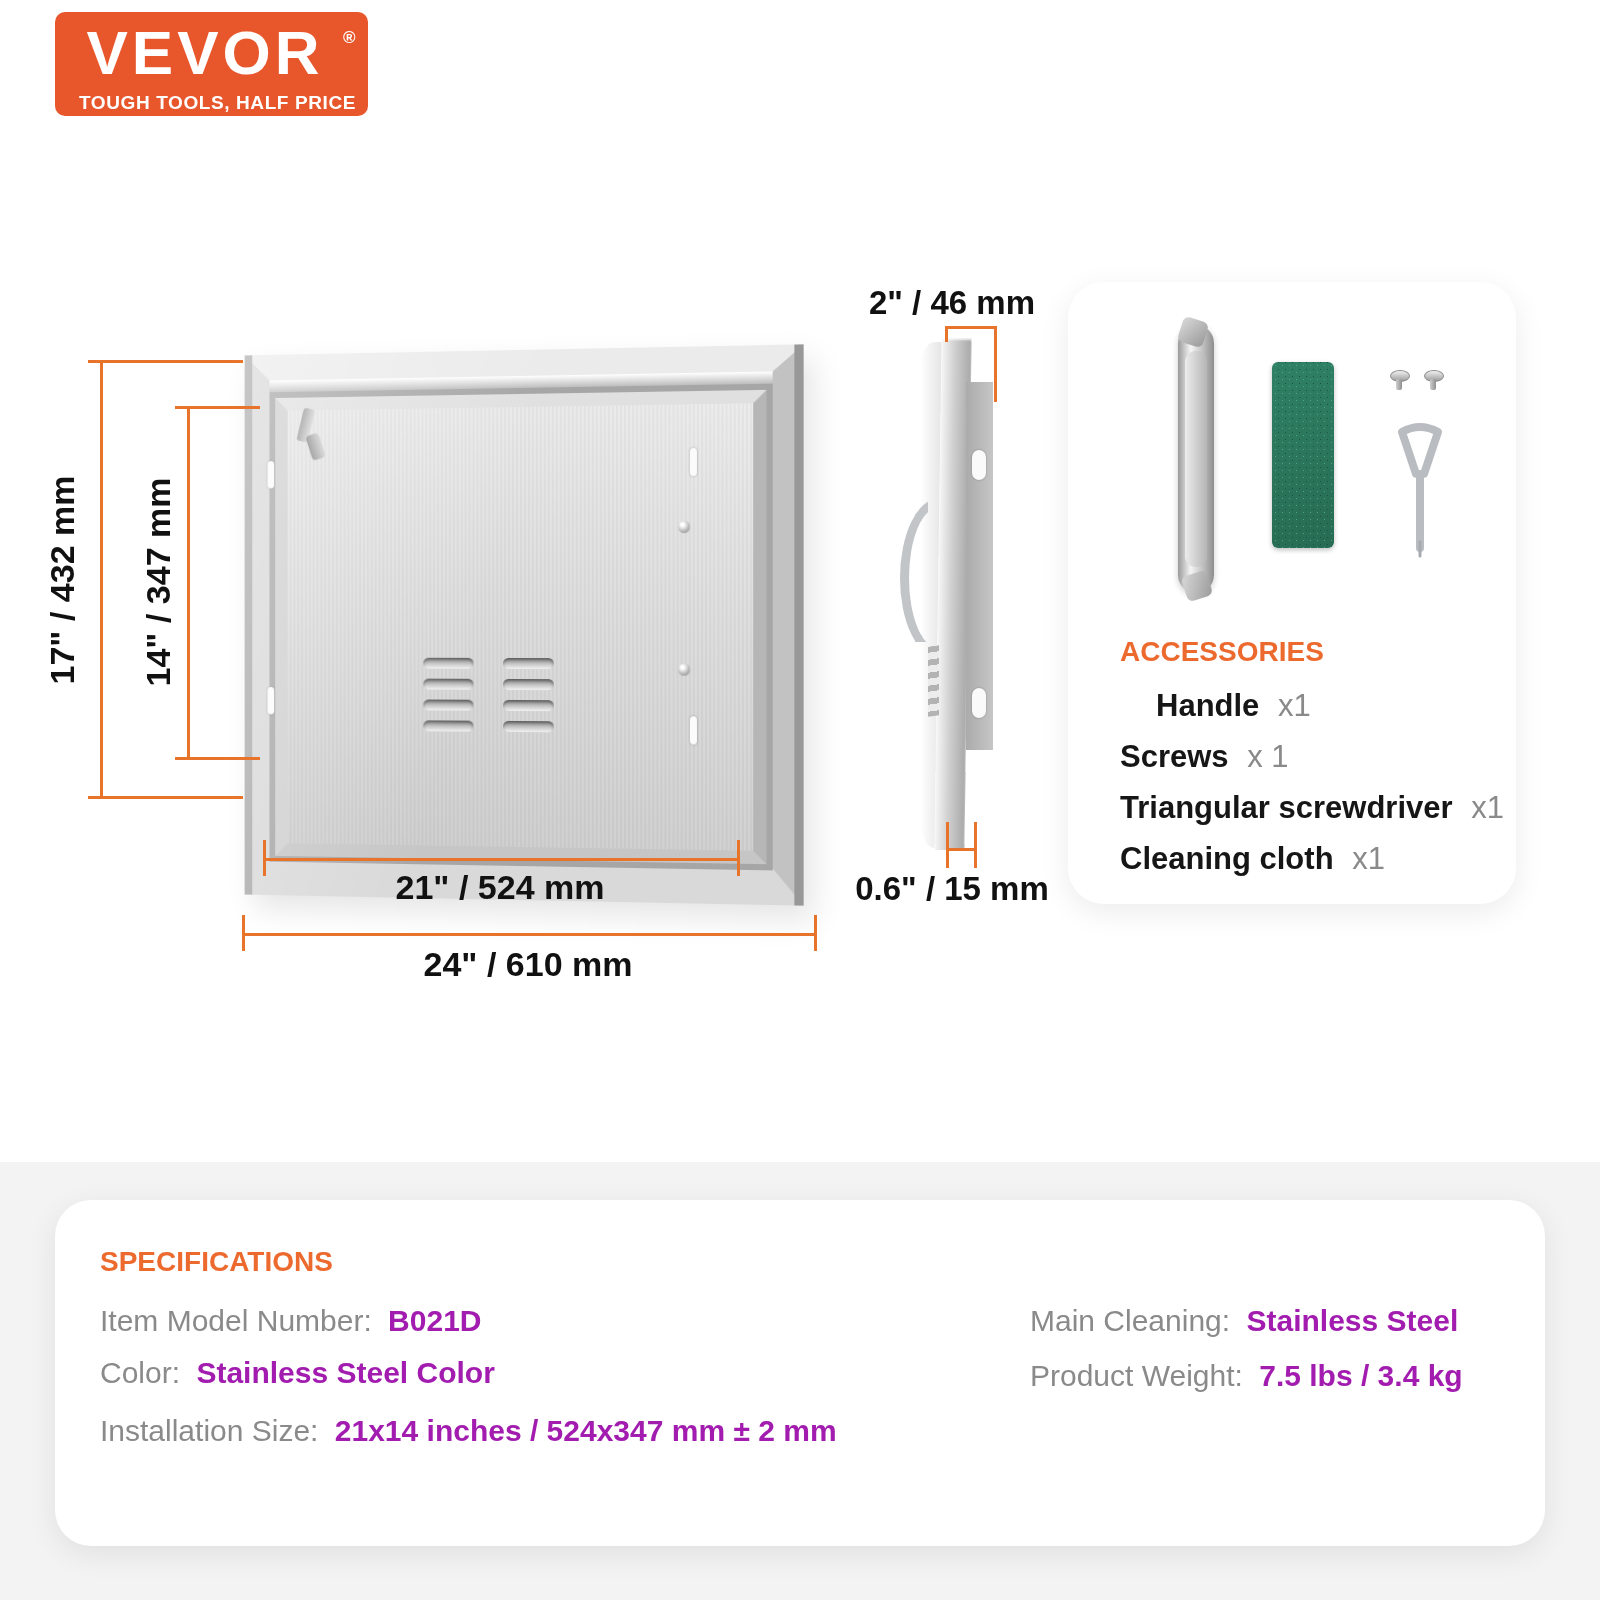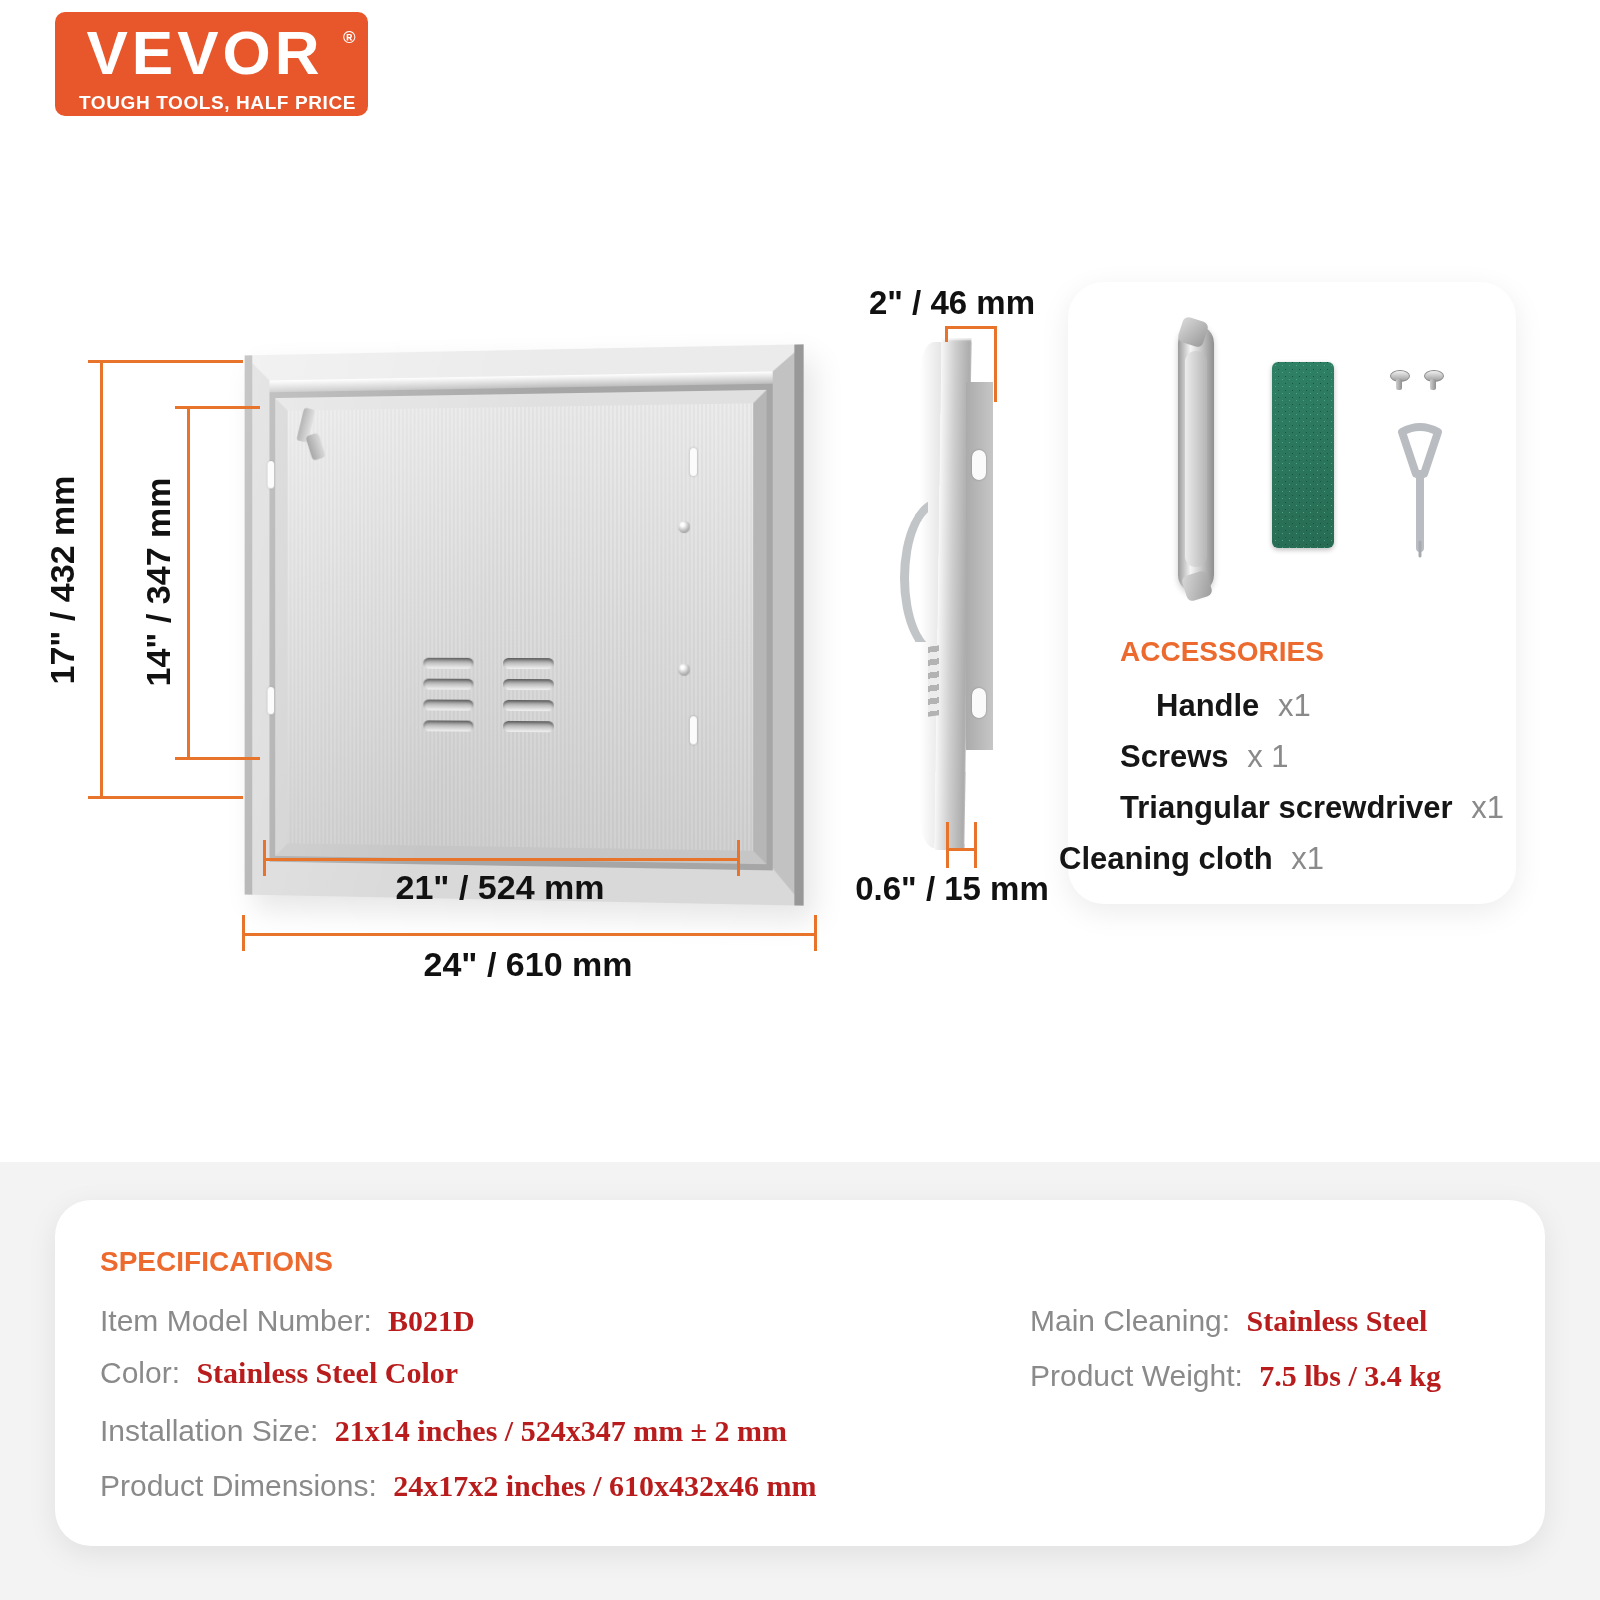--- a/index.html
+++ b/index.html
@@ -72,21 +72,21 @@
 
   
   .card{background:#ffffff;border-radius:36px;box-shadow:0 8px 30px rgba(0,0,0,0.08);}
   .acc-card{left:1068px;top:282px;width:448px;height:622px;}
   .bottom-band{left:0;top:1162px;width:1600px;height:438px;background:#f3f3f3;}
   .spec-card{left:55px;top:1200px;width:1490px;height:346px;}
 
   .section-title{position:absolute;font-size:28px;font-weight:bold;color:#ED6A2F;white-space:nowrap;}
   .row{position:absolute;font-size:30px;white-space:nowrap;}
   .row .lbl{color:#8a8a8a;}
-  .row .val{color:#b91c1c;font-weight:bold;margin-left:8px;font-family:Liberation Serif, serif;}
+  .row .val{color:#a21caf;font-weight:bold;margin-left:8px;}
   .acc-row{position:absolute;font-size:31px;white-space:nowrap;}
   .acc-row .acc-name{color:#161616;font-weight:bold;}
   .acc-row .acc-qty{color:#8a8a8a;margin-left:10px;}
 
   
   .acc-handle{left:1178px;top:325px;width:36px;height:268px;border-radius:18px;
               background:linear-gradient(90deg,#9a9a9a,#f5f5f5 35%,#cfcfcf 60%,#8e8e8e);
               box-shadow:0 2px 6px rgba(0,0,0,0.2);}
   .acc-handle-inner{position:absolute;left:7px;top:26px;width:22px;height:216px;border-radius:12px;
               background:linear-gradient(90deg,#ececec,#b5b5b5);}
@@ -221,45 +221,41 @@
   <span class="acc-qty">x1</span>
 </div>
 <div class="acc-row" style="left:1120px;top:739px;">
   <span class="acc-name">Screws</span>
   <span class="acc-qty">x 1</span>
 </div>
 <div class="acc-row" style="left:1120px;top:790px;">
   <span class="acc-name">Triangular screwdriver</span>
   <span class="acc-qty">x1</span>
 </div>
-<div class="acc-row" style="left:1059px;top:841px;">
+<div class="acc-row" style="left:1120px;top:841px;">
   <span class="acc-name">Cleaning cloth</span>
   <span class="acc-qty">x1</span>
 </div>
 
 <div class="abs bottom-band"></div>
 <div class="abs card spec-card">
   <div class="section-title" style="left:45px;top:46px;">SPECIFICATIONS</div>
 
   <div class="row" style="left:45px;top:104px;">
     <span class="lbl">Item Model Number:</span>
     <span class="val">B021D</span>
   </div>
   <div class="row" style="left:45px;top:156px;">
     <span class="lbl">Color:</span>
     <span class="val">Stainless Steel Color</span>
   </div>
   <div class="row" style="left:45px;top:214px;">
     <span class="lbl">Installation Size:</span>
     <span class="val">21x14 inches / 524x347 mm ± 2 mm</span>
   </div>
-  <div class="row" style="left:45px;top:269px;">
-    <span class="lbl">Product Dimensions:</span>
-    <span class="val">24x17x2 inches / 610x432x46 mm</span>
-  </div>
 
   <div class="row" style="left:975px;top:104px;">
     <span class="lbl">Main Cleaning:</span>
     <span class="val">Stainless Steel</span>
   </div>
   <div class="row" style="left:975px;top:159px;">
     <span class="lbl">Product Weight:</span>
     <span class="val">7.5 lbs / 3.4 kg</span>
   </div>
 </div>

